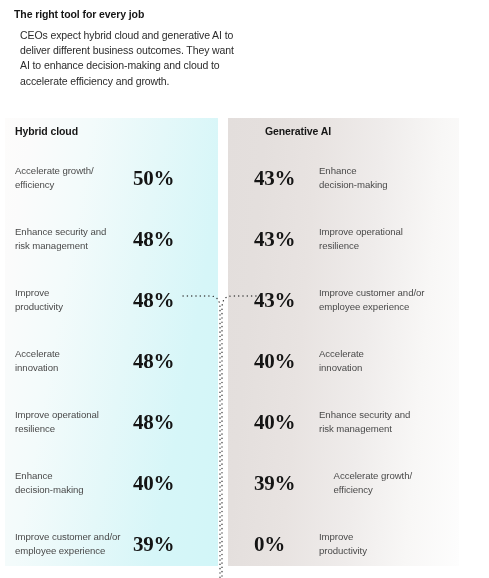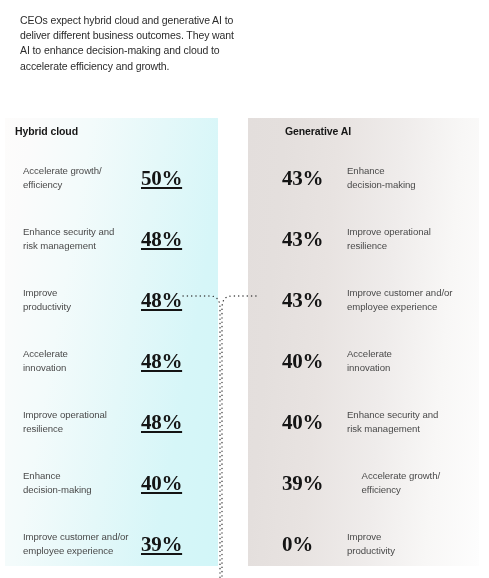--- a/index.html
+++ b/index.html
@@ -66,38 +66,37 @@
   #panel-right {
     left: 228px;
     width: 231px;
     background: linear-gradient(95deg,
         #e3dedc 0%,
         #e4dfdd 14%,
         #e8e3e1 34%,
         #efeceb 58%,
         #f8f7f6 80%,
         #fdfdfd 100%);
-    margin-left: 20px;
   }
 
   .panel-heading {
     position: absolute;
     top: 7px;
     font-size: 10.5px;
     font-weight: bold;
     color: #161616;
     letter-spacing: -0.1px;
   }
   #panel-left .panel-heading  { left: 10px; }
   #panel-right .panel-heading { left: 37px; }
 
   
   .rows {
     position: absolute;
-    left: 8px;
+    left: 0;
     top: 0;
     width: 100%;
     height: 100%;
   }
   .row {
     position: absolute;
     height: 40px;
     display: flex;
     align-items: center;
   }
@@ -120,39 +119,40 @@
   .row-value {
     font-family: "Liberation Serif", "DejaVu Serif", serif;
     font-size: 21px;
     font-weight: bold;
     color: #141414;
     letter-spacing: -0.3px;
     white-space: nowrap;
   }
   
   .row-left .row-label { width: 118px; }
-  .row-left .row-value { width: 78px; text-align: left; text-decoration: underline; }
+  .row-left .row-value { width: 78px; text-align: left; }
   
   .row-right .row-value { width: 62px; text-align: left; }
   .row-right .row-label { width: 140px; }
 
   
   #connectors {
     position: absolute;
     left: 0;
     top: 0;
     width: 489px;
     height: 578px;
     pointer-events: none;
   }
 </style>
 </head>
 <body>
 
 <div id="intro">
+  <div id="intro-title">The right tool for every job</div>
   <div id="intro-body">CEOs expect hybrid cloud and generative AI to deliver different business outcomes. They want AI to enhance decision-making and cloud to accelerate efficiency and growth.</div>
 </div>
 
 <div id="panels">
 
   <div class="panel" id="panel-left">
     <div class="panel-heading">Hybrid cloud</div>
     <div class="rows" id="rows-left">
         <div class="row row-left" style="top: 40px;">
           <div class="row-label">Accelerate growth/<br>efficiency</div>

